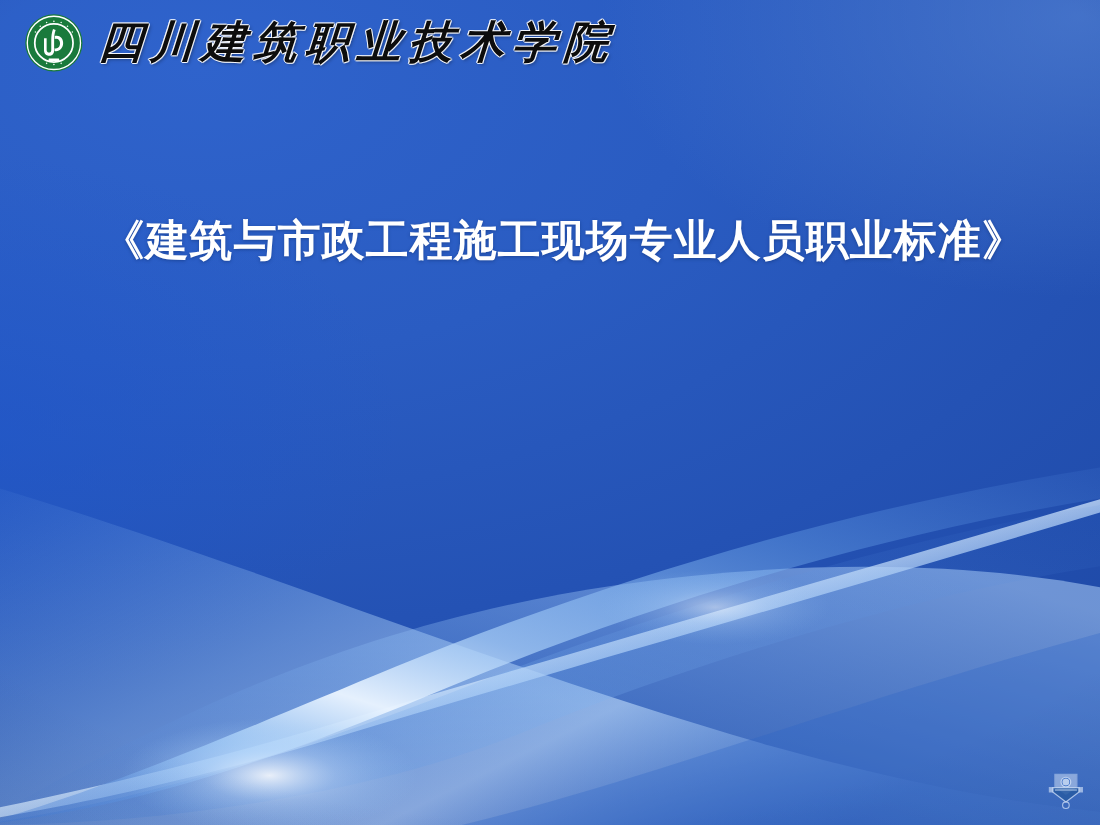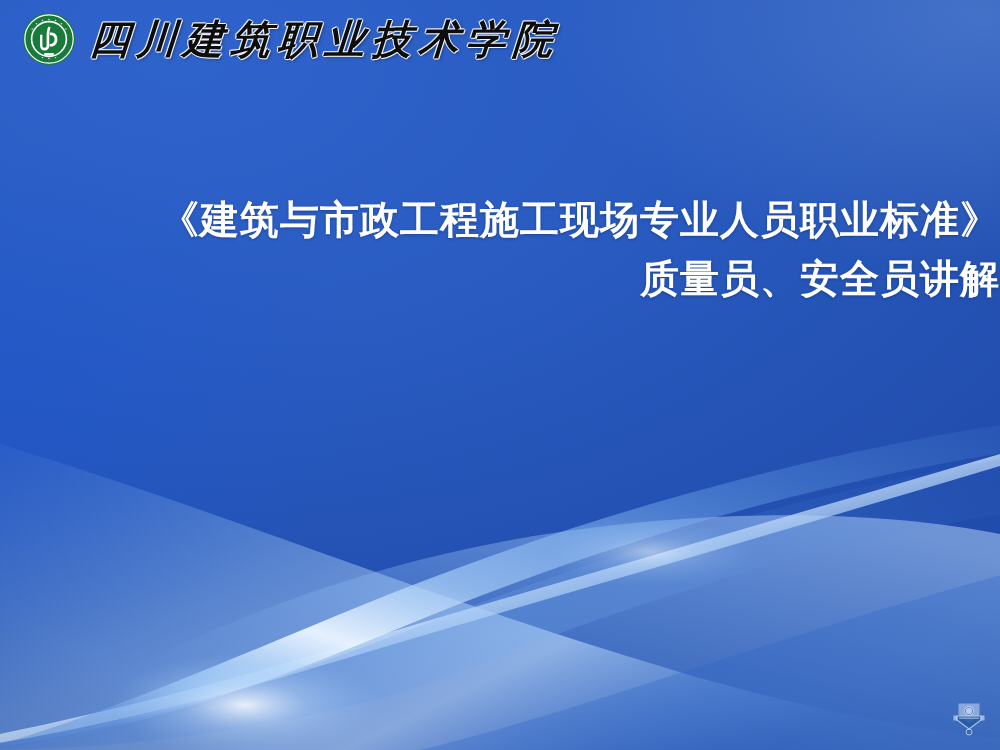--- a/index.html
+++ b/index.html
@@ -88,21 +88,21 @@
       -1px -1px 0 rgba(255,255,255,0.6),
        2px 2px 3px rgba(0,0,0,0.28);
   }
 
   
   .title-block {
     position: absolute;
     left: 0;
     right: 0;
     top: 190px;
-    text-align: right;
+    text-align: center;
     padding-left: 25px;
   }
   .title-line {
     color: #ffffff;
     font-weight: 700;
     font-size: 39px;
     line-height: 59px;
     letter-spacing: 1px;
     white-space: nowrap;
     text-shadow: 0 1px 3px rgba(12,40,98,0.45);
@@ -220,21 +220,20 @@
           <circle cx="20.4" cy="45.6" r="0.7"></circle>
           <circle cx="33.6" cy="45.6" r="0.7"></circle>
         </g>
       </svg>
     </span>
     <span class="brand-name">四川建筑职业技术学院</span>
   </div>
 
   <div class="title-block">
     <div class="title-line">《建筑与市政工程施工现场专业人员职业标准》</div>
-    <div class="title-line">质量员、安全员讲解</div>
   </div>
 
   <div class="watermark">
     <svg viewBox="0 0 42 40" xmlns="http://www.w3.org/2000/svg">
       <g fill="none" stroke="#dbe9fb" stroke-width="1.1" opacity="0.95">
         <path d="M11 6 L31 6 L31 17 L21 24 L11 17 Z" fill="#e8f1fd" opacity="0.55"></path>
         <path d="M9 18 L33 18 L33 22 L21 31 L9 22 Z" fill="#24589c" opacity="0.85"></path>
         <path d="M6 18 L9 18 L9 22 L6 22 Z" fill="#e8f1fd" opacity="0.7"></path>
         <path d="M33 18 L36 18 L36 22 L33 22 Z" fill="#e8f1fd" opacity="0.7"></path>
         <circle cx="21" cy="13" r="4.4" fill="#2a63c3"></circle>

